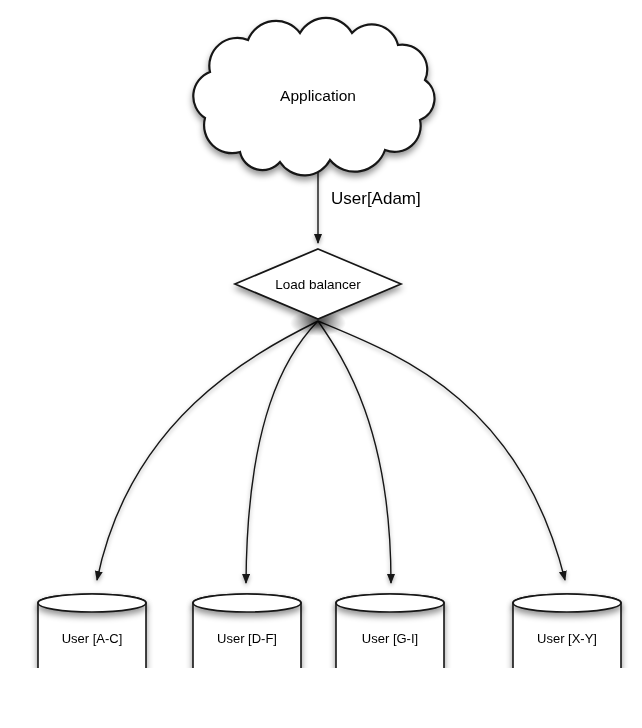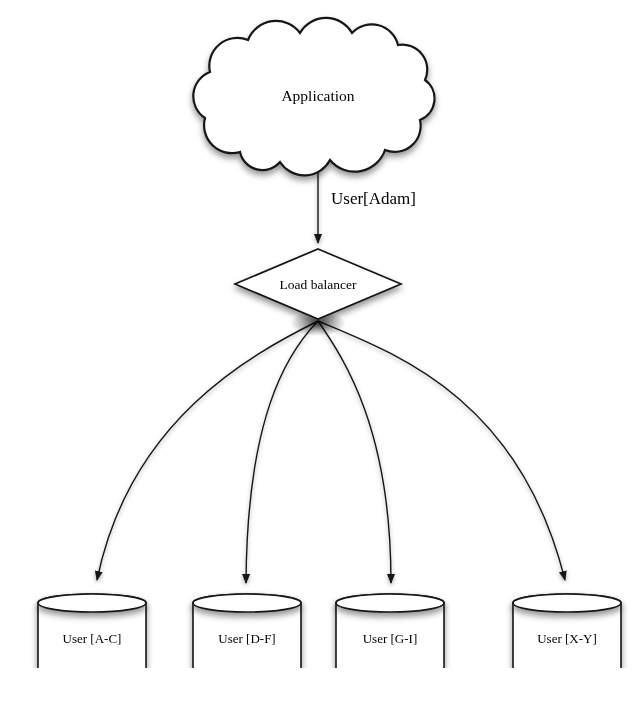--- a/index.html
+++ b/index.html
@@ -1,18 +1,18 @@
 <!DOCTYPE html>
 <html><head>
 <meta charset="utf-8">
 <style>
   html,body{margin:0;padding:0;background:#ffffff;}
   #canvas{
     position:relative;width:642px;height:668px;background:#ffffff;overflow:hidden;
-    font-family:Liberation Serif, serif;
+    font-family:Liberation Sans, sans-serif;
   }
   svg{display:block;}
   .shape{fill:#ffffff;stroke:#161616;filter:drop-shadow(0 4px 3px rgba(0,0,0,0.42));}
   .cloud{stroke-width:2.2;}
   .diamond{stroke-width:1.7;}
   .cyl{stroke-width:1.6;}
   .edge{fill:none;stroke:#161616;stroke-width:1.4;filter:drop-shadow(0 2px 2px rgba(0,0,0,0.35));}
   .lbl{fill:#000000;}
   .t-app{font-size:15.5px;}
   .t-edge{font-size:17px;}

